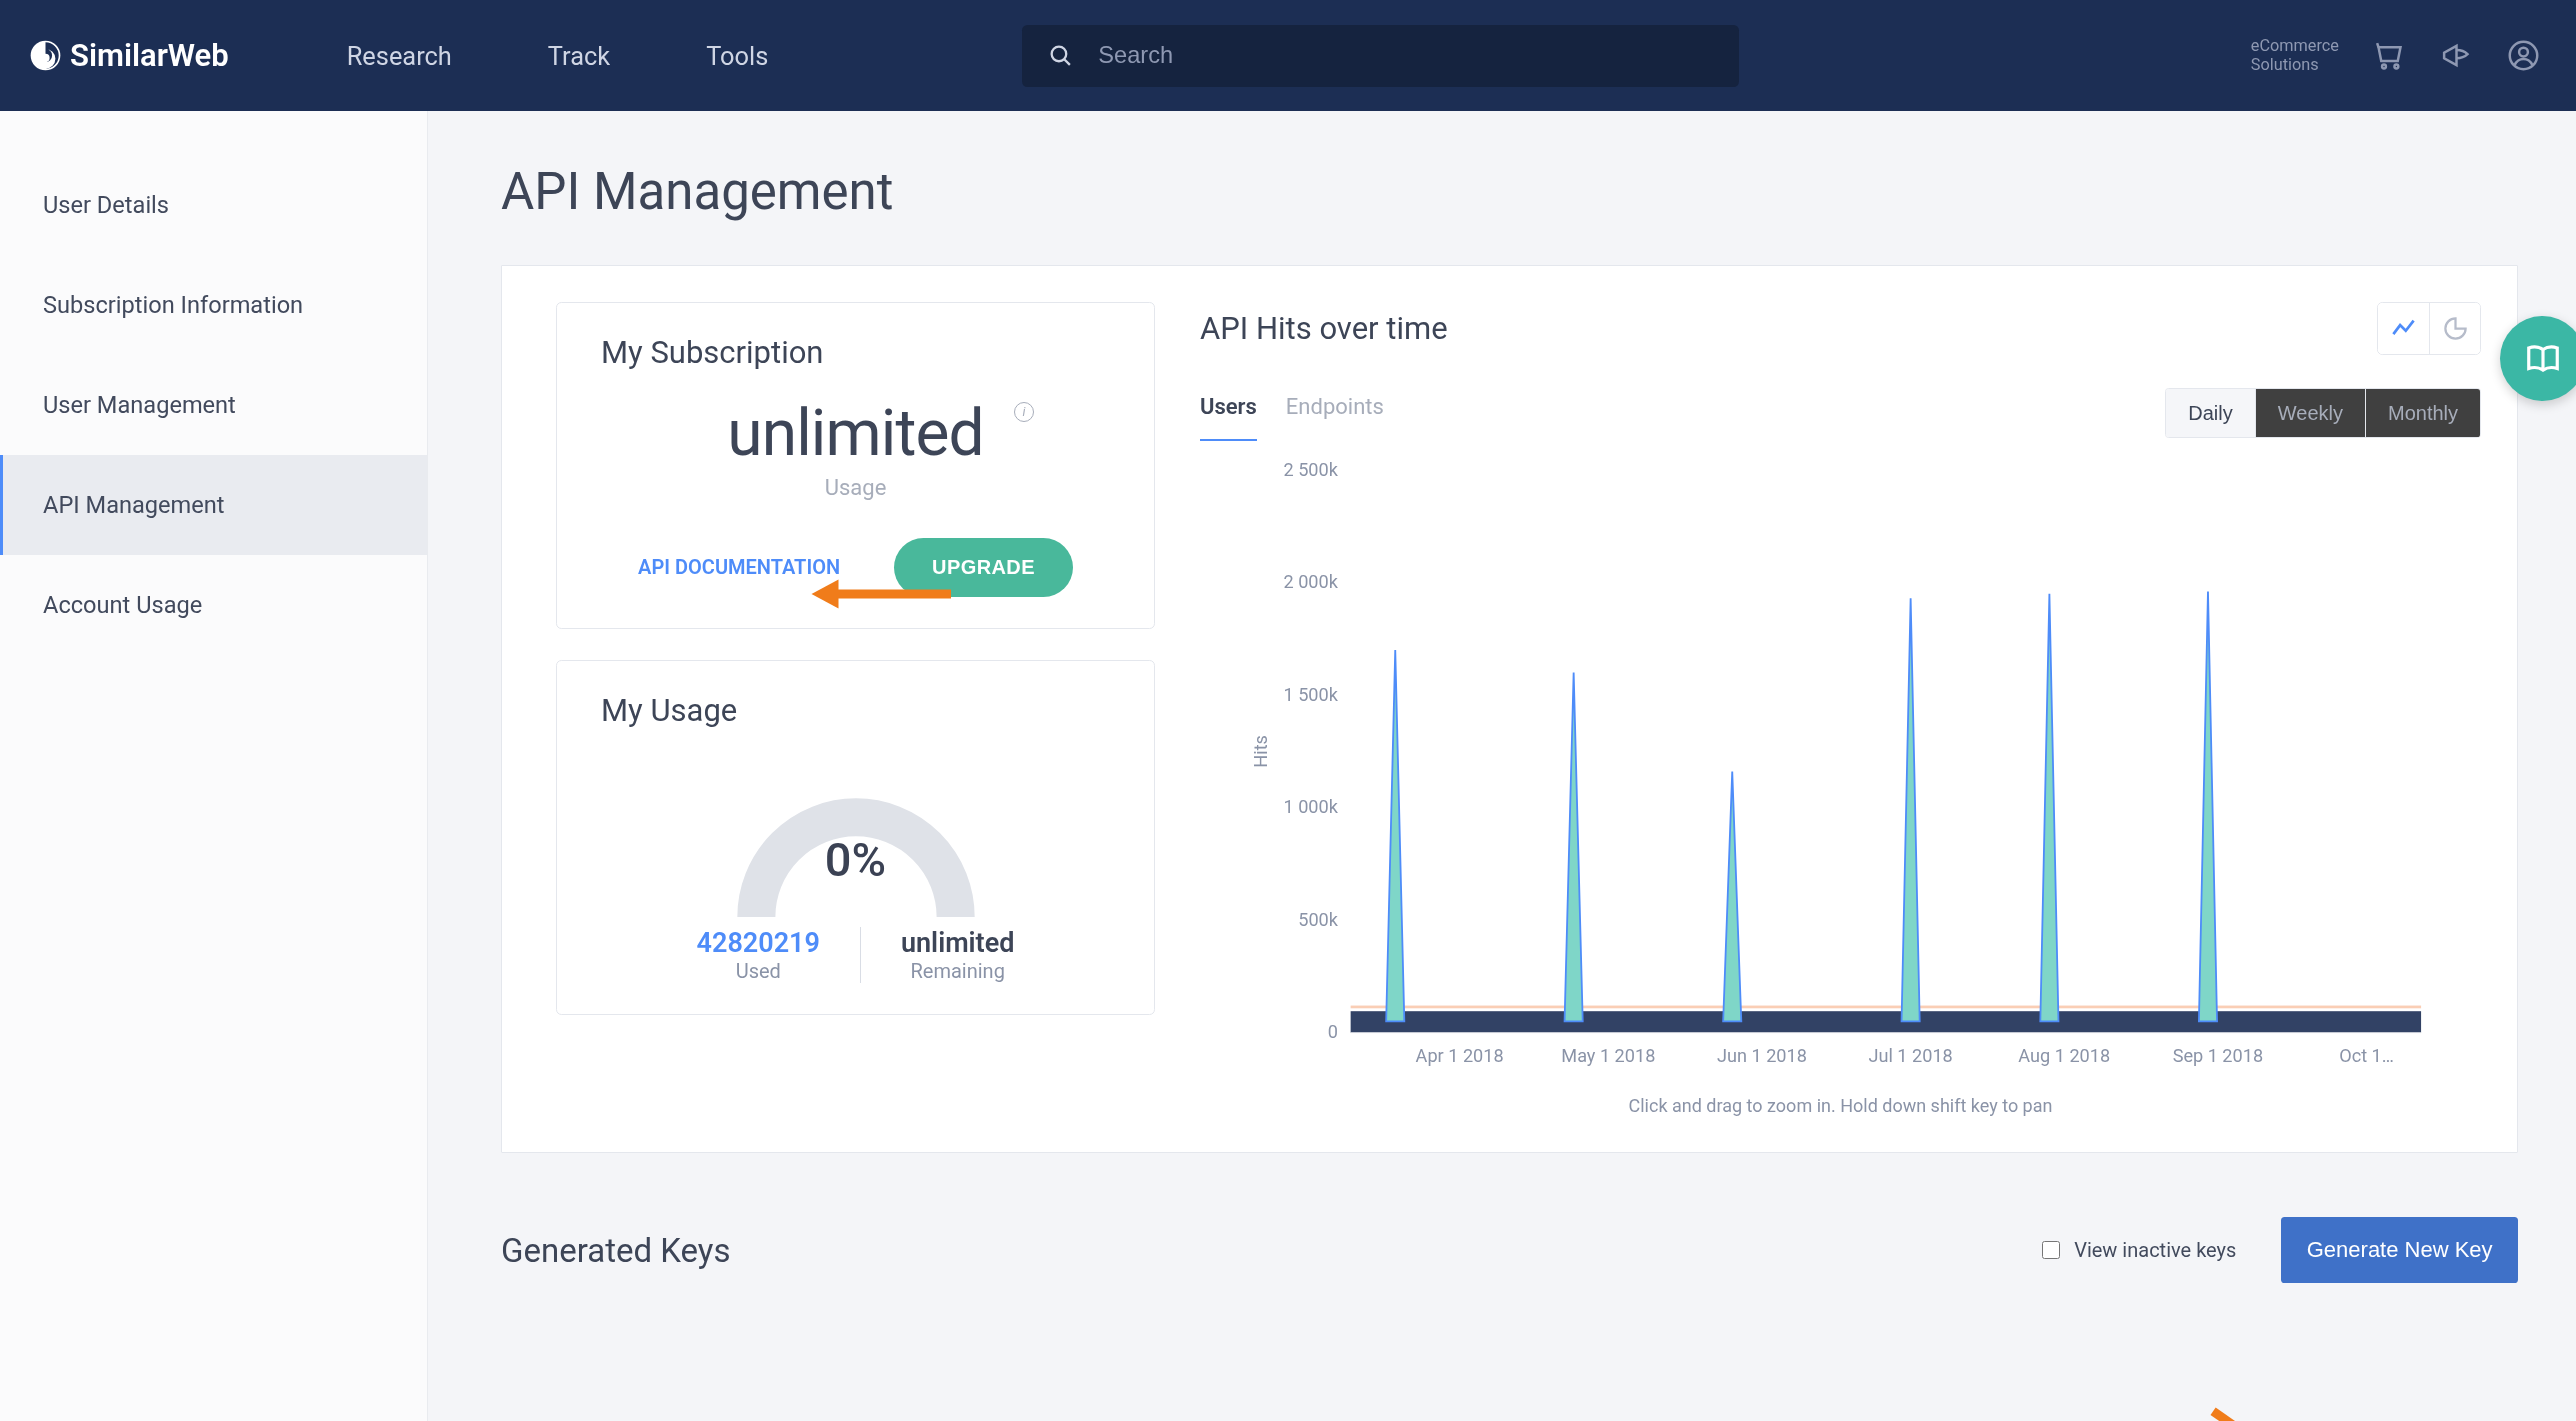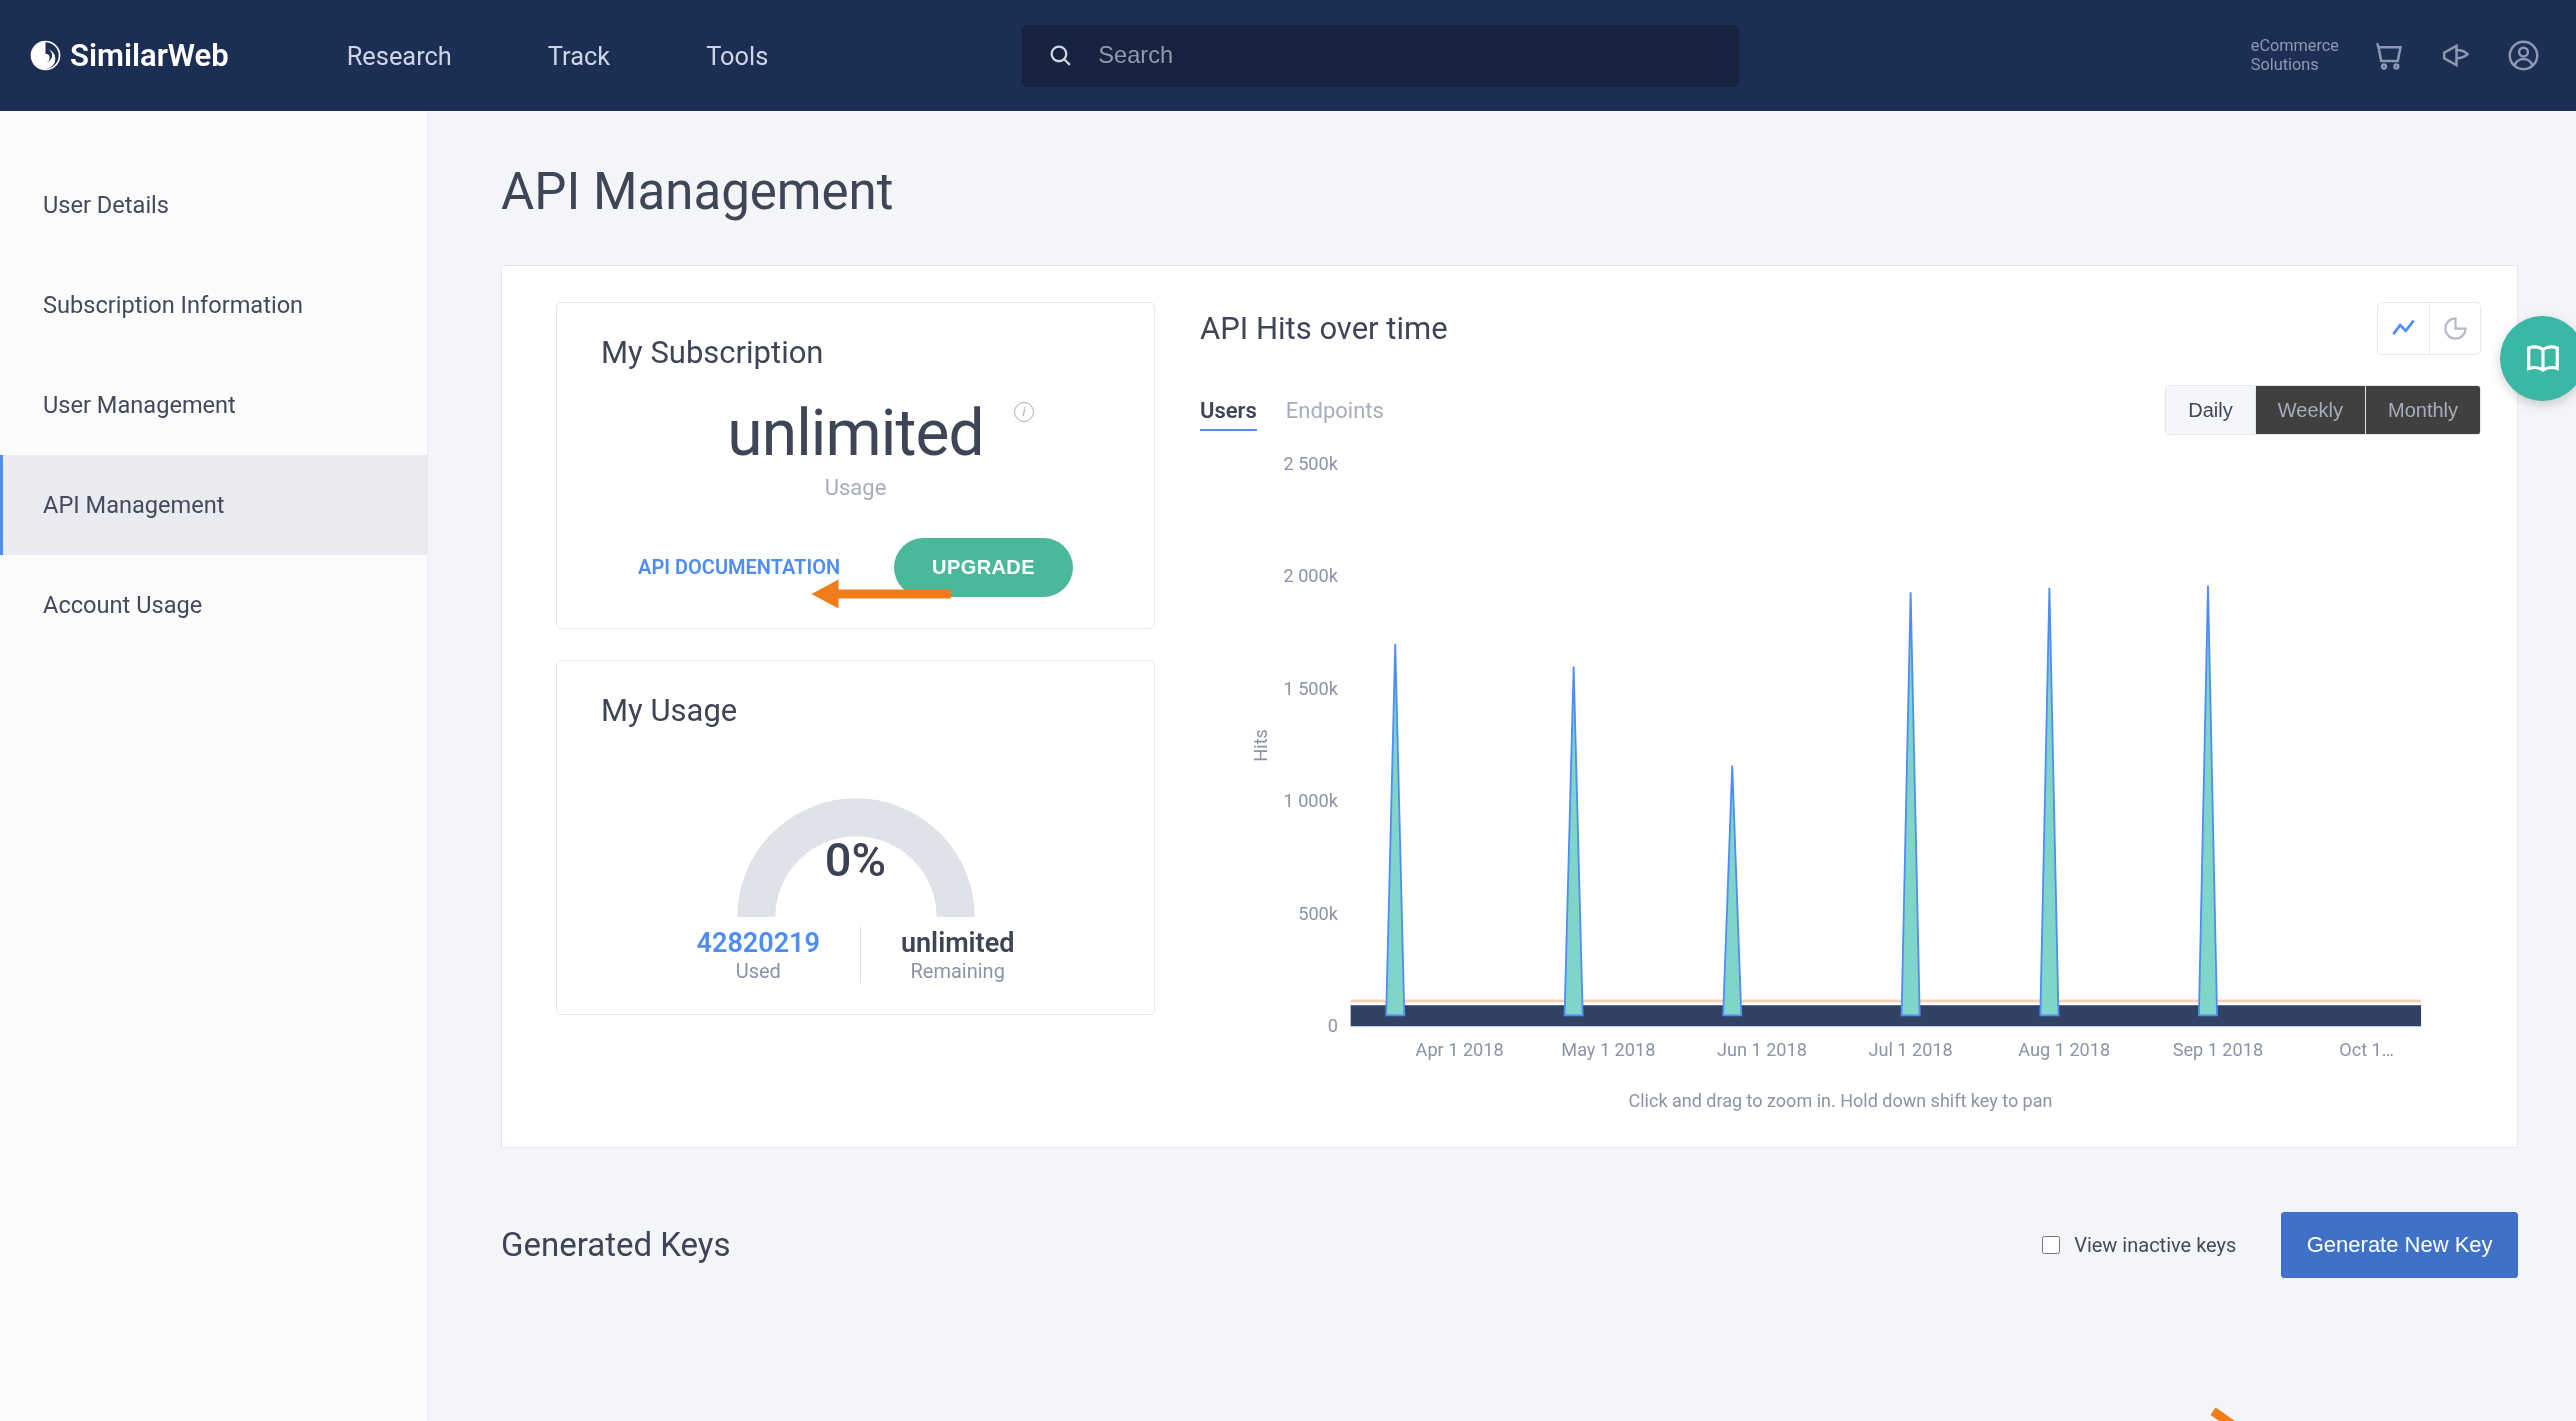--- a/index.html
+++ b/index.html
@@ -91,21 +91,21 @@
   .usage-cell .v.dark{color:#3d4557;}
   .usage-cell .lbl{color:var(--text-light);font-size:20px;}
   .col-right{flex:1;display:flex;flex-direction:column;}
   .hits-head{display:flex;align-items:center;margin-bottom:30px;}
   .hits-head h2{font-size:31px;font-weight:400;color:#3d4557;margin:0;}
   .view-btns{margin-left:auto;display:flex;border:0.9px solid var(--border);border-radius:5.4px;overflow:hidden;}
   .view-btns button{width:51px;height:51px;border:0;background:#fff;display:flex;align-items:center;justify-content:center;cursor:pointer;}
   .view-btns button+button{border-left:0.9px solid var(--border);}
   .tabs-row{display:flex;align-items:center;margin-bottom:11px;}
   .tabs{display:flex;gap:29px;font-size:22px;}
-  .tab{padding:9px 0 6px;color:var(--text-muted);cursor:pointer;}
+  .tab{padding:9px 0 20px;color:var(--text-muted);cursor:pointer;}
   .tab.active{color:#3d4557;font-weight:600;border-bottom:2.7px solid var(--blue);}
   .range{margin-left:auto;display:flex;border:0.9px solid var(--border);border-radius:3.6px;overflow:hidden;}
   .range button{background:#404040;border:0;padding:12.7px 22px;font-size:20px;color:var(--text-muted);cursor:pointer;}
   .range button+button{border-left:0.9px solid var(--border);}
   .range button.active{background:#f5f6f9;color:#3d4557;}
   .chart-wrap{flex:1;}
   .chart-hint{color:var(--text-light);font-size:18px;text-align:center;margin-top:5.4px;}
   .gen-row{display:flex;align-items:center;margin-top:64px;margin-bottom:9px;gap:23px;}
   .gen-row h2{font-size:33px;font-weight:400;color:#3d4557;margin:0;}
   .gen-right{margin-left:auto;display:flex;align-items:center;gap:45px;}

